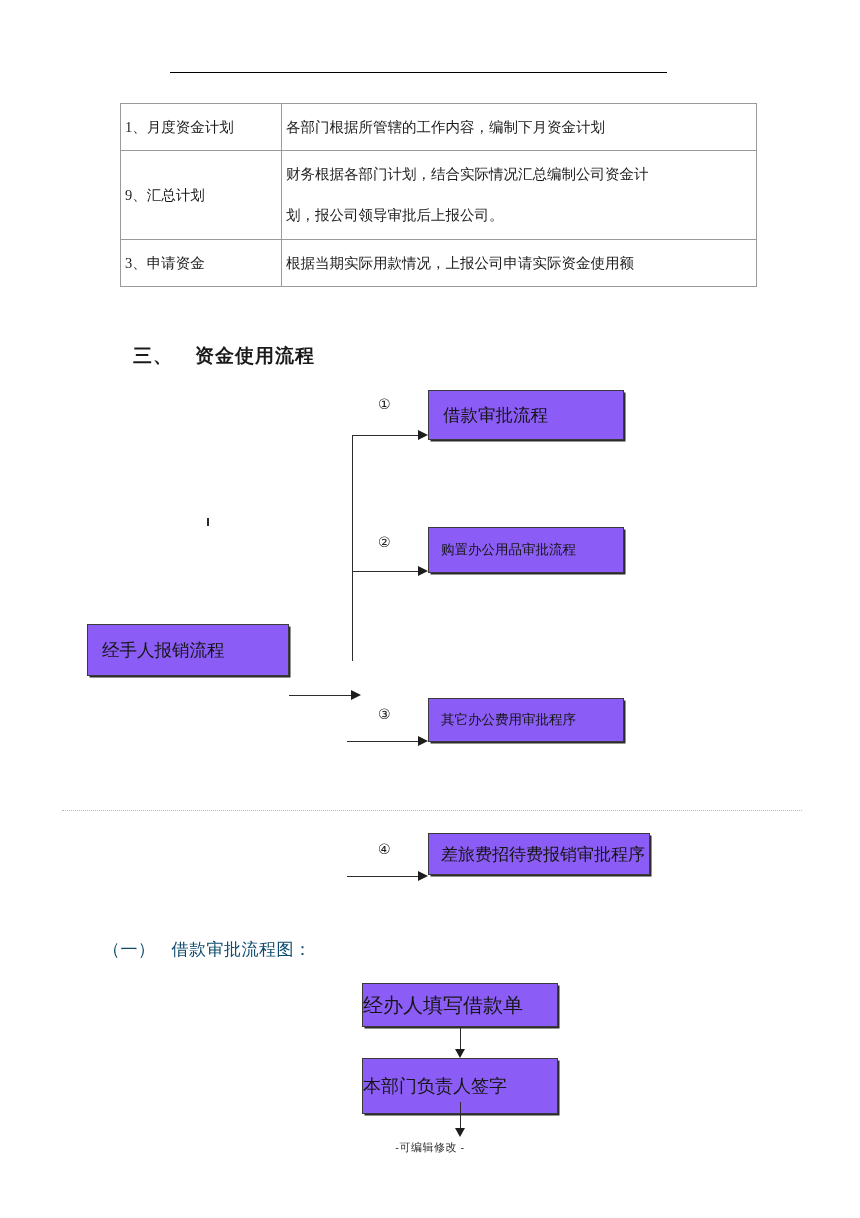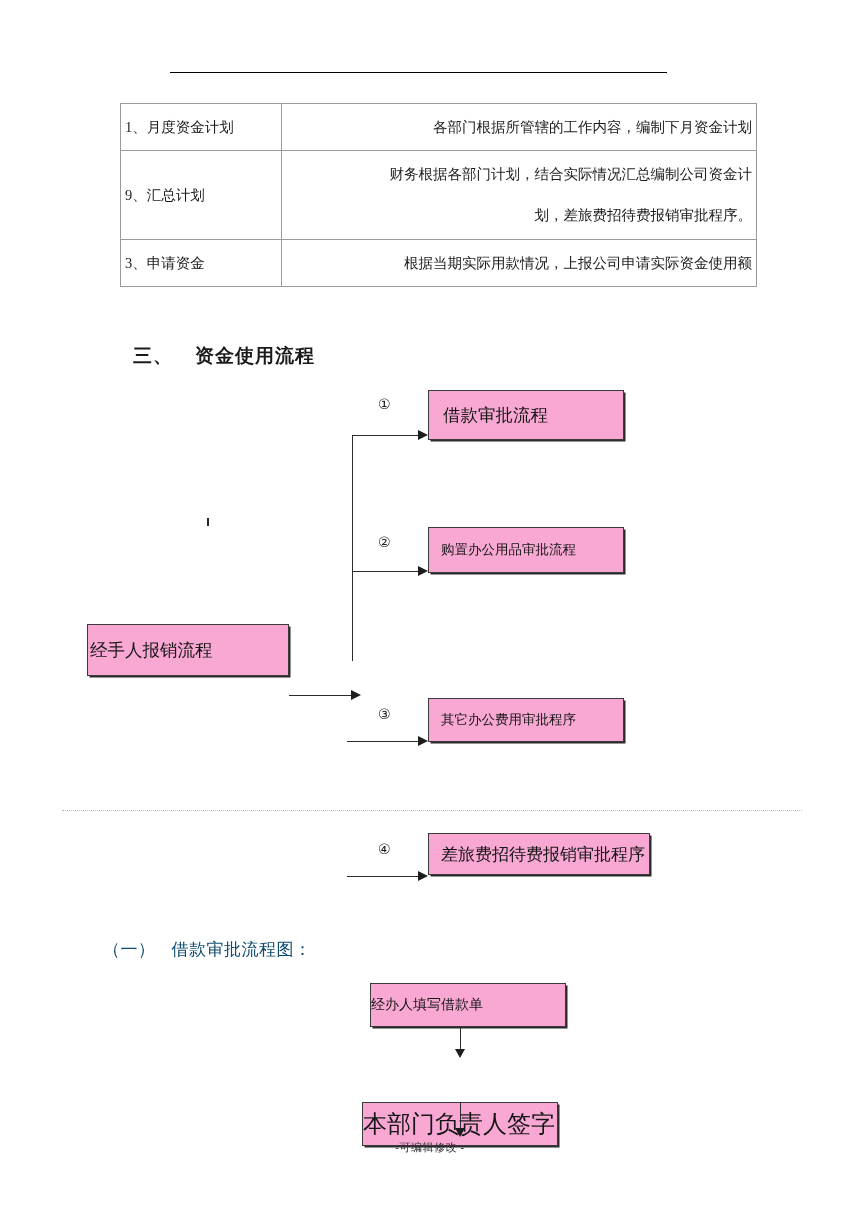--- a/index.html
+++ b/index.html
@@ -43,21 +43,21 @@
     padding: 0 4px;
     font-size: 14.5px;
     line-height: 1.85;
     vertical-align: middle;
     color: #1c1c1c;
     font-family: "Liberation Serif", "DejaVu Serif", serif;
   }
   .data-table td.col-a { width: 152px; height: 46px; }
   .data-table td.col-b { width: 466px; }
   .data-table tr.tall td { height: 88px; }
-  .cell-line { display: block; text-align: right; }
+  .cell-line { display: block; }
   .cell-line + .cell-line { margin-top: 14px; }
 
   
   .heading-sec {
     position: absolute;
     left: 133px;
     top: 343px;
     font-size: 19px;
     letter-spacing: 1px;
     color: #1a1a1a;
@@ -72,37 +72,37 @@
     font-size: 17px;
     letter-spacing: 0.5px;
     color: #0c4a6e;
   }
   .heading-sub .num { margin-right: 16px; }
 
   
   .fbox {
     position: absolute;
     box-sizing: border-box;
-    background: #f9a8d4;
+    background: #8b5cf6;
     border: 1px solid #3a3a3a;
     box-shadow: 2px 2px 0 -0.5px #2b2b2b;
     display: flex;
     align-items: center;
     color: #161616;
   }
   .fbox > span { display: block; width: 100%; }
 
   .fbox.b1 { left: 428px; top: 390px;  width: 196px; height: 50px; font-size: 17.5px; padding-left: 14px; }
   .fbox.b2 { left: 428px; top: 527px;  width: 196px; height: 46px; font-size: 13.5px; padding-left: 12px; }
   .fbox.b3 { left: 428px; top: 698px;  width: 196px; height: 44px; font-size: 13.5px; padding-left: 12px; }
   .fbox.b4 { left: 428px; top: 833px;  width: 222px; height: 42px; font-size: 17px; padding-left: 12px; }
-  .fbox.src { left: 87px;  top: 624px;  width: 202px; height: 52px; font-size: 17.5px; padding-left: 2px; }
-
-  .fbox.c1 { left: 362px; top: 983px;  width: 196px; height: 44px; font-size: 14px; justify-content: center; margin-left: 8px; }
-  .fbox.c2 { left: 362px; top: 1058px; width: 196px; height: 44px; font-size: 24px; justify-content: center; margin-top: 44px; }
+  .fbox.src { left: 87px;  top: 624px;  width: 202px; height: 52px; font-size: 17.5px; padding-left: 14px; }
+
+  .fbox.c1 { left: 362px; top: 983px;  width: 196px; height: 44px; font-size: 20px; justify-content: center; }
+  .fbox.c2 { left: 362px; top: 1058px; width: 196px; height: 56px; font-size: 18px; justify-content: center; }
 
   
   .hline {
     position: absolute;
     height: 0;
     border-top: 1.4px solid #2c2c2c;
   }
   .vline {
     position: absolute;
     width: 0;
@@ -194,21 +194,21 @@
       <tr>
         <td class="col-a">1、月度资金计划</td>
         <td class="col-b">
           <span class="cell-line">各部门根据所管辖的工作内容，编制下月资金计划</span>
         </td>
       </tr>
       <tr class="tall">
         <td class="col-a">9、汇总计划</td>
         <td class="col-b">
           <span class="cell-line">财务根据各部门计划，结合实际情况汇总编制公司资金计</span>
-          <span class="cell-line">划，差旅费招待费报销审批程序。</span>
+          <span class="cell-line">划，报公司领导审批后上报公司。</span>
         </td>
       </tr>
       <tr>
         <td class="col-a">3、申请资金</td>
         <td class="col-b">
           <span class="cell-line">根据当期实际用款情况，上报公司申请实际资金使用额</span>
         </td>
       </tr>
     </tbody>
   </table>

